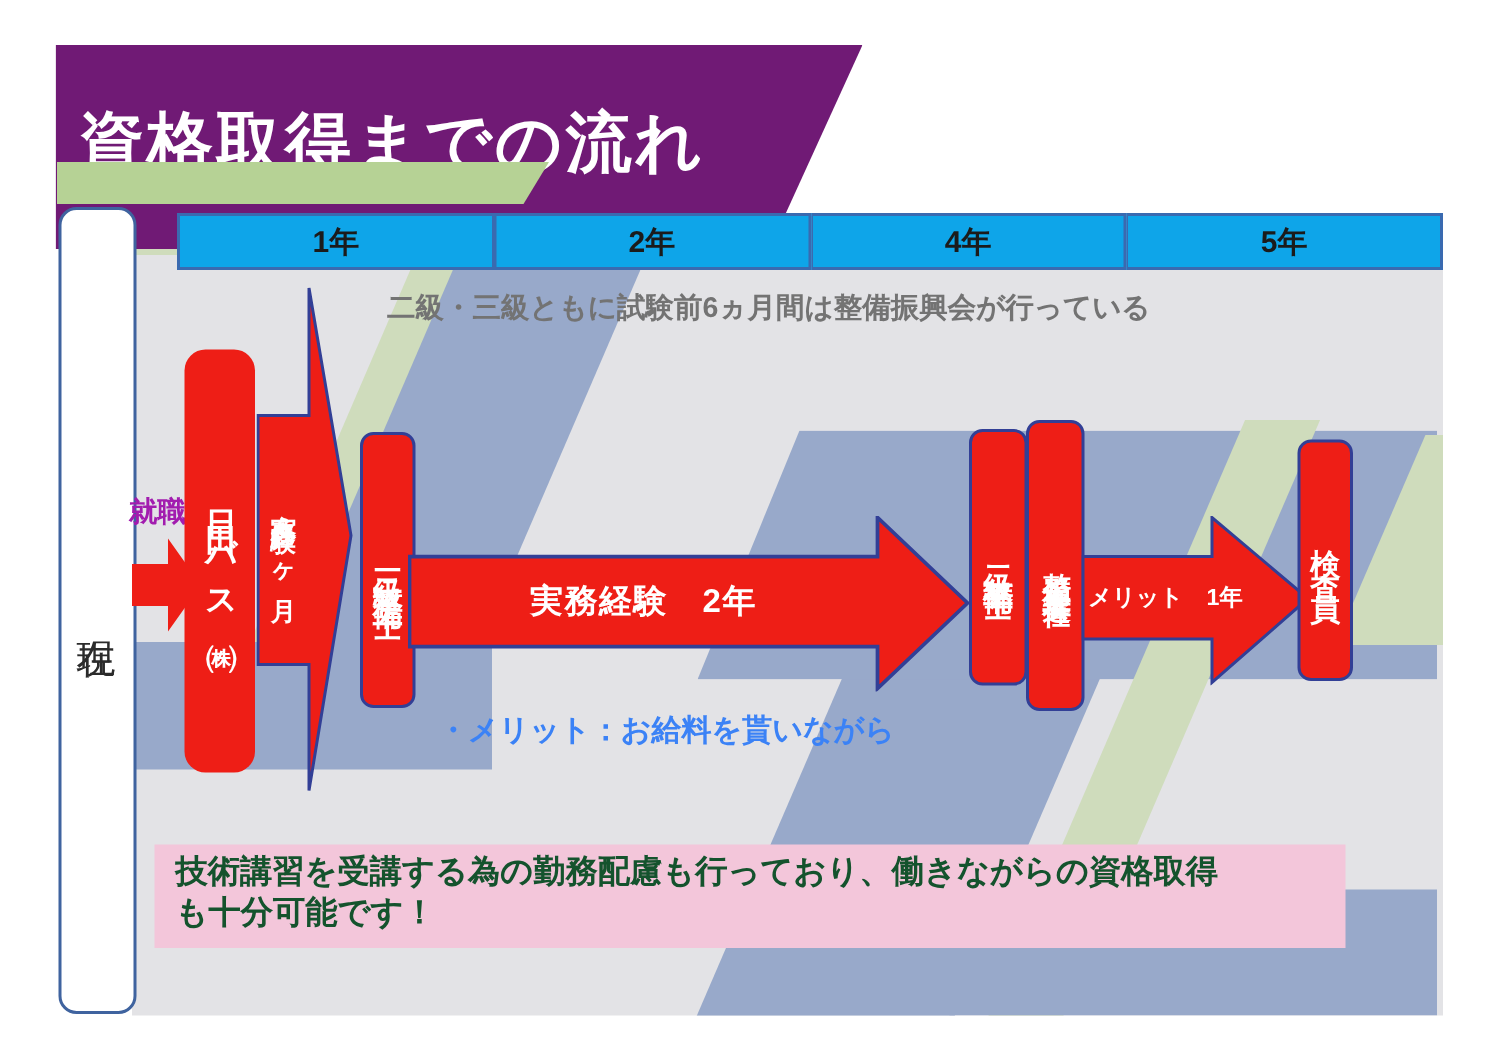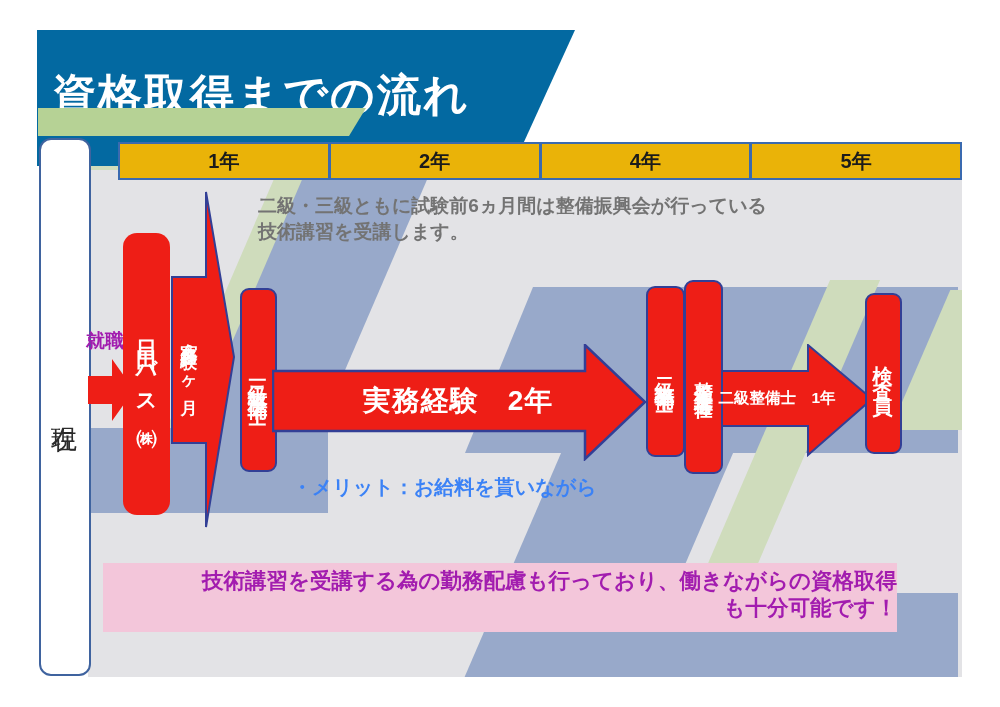--- a/index.html
+++ b/index.html
@@ -1,20 +1,20 @@
 <!DOCTYPE html>
 <html><head>
 <meta charset="utf-8">
 <style>
   html,body{margin:0;padding:0;background:#ffffff;}
   .page{position:relative;width:1000px;height:707px;background:#ffffff;overflow:hidden;
         font-family:"Liberation Sans","DejaVu Sans",sans-serif;}
 
   
-  .banner{position:absolute;left:37px;top:30px;width:538px;height:136px;background:#0369a1;
+  .banner{position:absolute;left:37px;top:30px;width:538px;height:136px;background:#701a75;
           clip-path:polygon(0 0,100% 0,calc(100% - 62px) 100%,0 100%);font-family:Liberation Mono, monospace;}
   .banner-title{position:absolute;left:15px;top:50%;transform:translateY(-54%);
           color:#ffffff;font-size:44px;font-weight:900;letter-spacing:2px;white-space:nowrap;}
   .green-strip{position:absolute;left:38px;top:108px;width:328px;height:28px;background:#b6d295;
           clip-path:polygon(0 0,100% 0,calc(100% - 17px) 100%,0 100%);}
 
   
   .canvas{position:absolute;left:88px;top:142px;width:874px;height:535px;background:#e3e3e6;overflow:hidden;}
   .shape{position:absolute;}
   .bluegray{background:#98a9ca;}
@@ -25,21 +25,21 @@
   .bandB2{left:0;top:286px;width:240px;height:85px;}
   .bandC{left:377px;top:145px;width:493px;height:166px;clip-path:polygon(68px 0,100% 0,100% 100%,0 100%);}
   .d3{left:371px;top:298px;width:172px;height:250px;transform:skewX(-23.3deg);transform-origin:bottom left;}
   .d4{left:556px;top:138px;width:50px;height:432px;transform:skewX(-23.3deg);transform-origin:bottom left;}
   .d5{left:802px;top:148px;width:110px;height:140px;transform:skewX(-23.3deg);transform-origin:bottom left;}
   .bandBottom{left:545px;top:451px;width:325px;height:84px;}
   .palePatch{left:0;top:0;width:30px;height:28px;transform:skewX(-23.3deg);transform-origin:bottom left;}
 
   
   .timeline{position:absolute;left:118px;top:142px;width:844px;height:38px;display:flex;}
-  .year-cell{flex:1;background:#eab308;border:2px solid #3a6ab0;border-left-width:1px;
+  .year-cell{flex:1;background:#0ea5e9;border:2px solid #3a6ab0;border-left-width:1px;
              display:flex;align-items:center;justify-content:center;
              font-size:20px;font-weight:bold;color:#1b1b1b;}
   .year-cell:first-child{border-left-width:2px;}
 
   
   .vtext{writing-mode:vertical-rl;text-orientation:upright;}
   .redbox{position:absolute;background:#ee1e16;display:flex;align-items:center;justify-content:center;
           color:#ffffff;font-weight:bold;}
   .navy-border{border:2px solid #323f96;}
   .genzai{position:absolute;left:39px;top:138px;width:48px;height:534px;background:#ffffff;
@@ -55,30 +55,30 @@
   .shunin .vtext{letter-spacing:3px;}
   .kensain{left:865px;top:293px;width:33px;height:157px;border-radius:9px;font-size:20px;}
   .kensain .vtext{letter-spacing:16px;}
 
   
   .arrow-svg{position:absolute;}
   .arrow-label{position:absolute;color:#ffffff;font-weight:bold;display:flex;
                align-items:center;justify-content:center;white-space:nowrap;}
   .exp6-label{left:172px;top:277px;width:34px;height:166px;font-size:17px;}
   .exp6-label .vtext{letter-spacing:3px;}
-  .exp2-label{left:273px;top:371px;width:312px;height:60px;font-size:28px;letter-spacing:1px;padding-left:29px;}
+  .exp2-label{left:273px;top:371px;width:312px;height:60px;font-size:22px;letter-spacing:1px;}
   .exp1-label{left:708px;top:370px;width:138px;height:56px;font-size:15.5px;}
 
   
   .employment{position:absolute;left:86px;top:328px;font-size:19px;color:#a21caf;font-weight:bold;}
   .note1{position:absolute;left:258px;top:193px;font-size:19px;font-weight:bold;color:#737373;line-height:26px;}
   .merit{position:absolute;left:292px;top:474px;font-size:20px;font-weight:bold;color:#3b82f6;line-height:27px;}
   .merit .line2{padding-left:116px;}
   .pinkbox{position:absolute;left:103px;top:563px;width:794px;height:69px;background:#f3c6da;
-           box-sizing:border-box;padding:5px 0 0 14px;font-size:21.5px;font-weight:bold;color:#a21caf;line-height:27px;text-align:right;}
+           box-sizing:border-box;padding:5px 0 0 14px;font-size:21.5px;font-weight:bold;color:#14532d;line-height:27px;}
 </style>
 </head>
 <body>
 
 <div class="page">
 
   <div class="canvas">
     <div class="shape palegreen d2"></div>
     <div class="shape bluegray d1"></div>
     <div class="shape bluegray bandB2"></div>
@@ -135,29 +135,28 @@
     <span class="vtext">二級整備士</span>
   </div>
 
   <div class="redbox navy-border shunin">
     <span class="vtext">整備主任者選任</span>
   </div>
 
   <svg class="arrow-svg" style="left:721px;top:344px;" width="153" height="113" viewBox="0 0 153 113">
     <polygon points="1,27 87,27 87,1 151,55 87,111 87,82 1,82" fill="#ee1e16" stroke="#323f96" stroke-width="2" stroke-linejoin="miter"></polygon>
   </svg>
-  <div class="arrow-label exp1-label">二級整備士　1年</div>
+  <div class="arrow-label exp1-label">メリット　1年</div>
 
   <div class="redbox navy-border kensain">
     <span class="vtext">検査員</span>
   </div>
 
   <div class="note1">
     <div>二級・三級ともに試験前6ヵ月間は整備振興会が行っている</div>
-    <div>技術講習を受講します。</div>
   </div>
 
   <div class="merit">
     <div>・メリット：お給料を貰いながら</div>
   </div>
 
   <div class="pinkbox">
     <div>技術講習を受講する為の勤務配慮も行っており、働きながらの資格取得</div>
     <div>も十分可能です！</div>
   </div>

